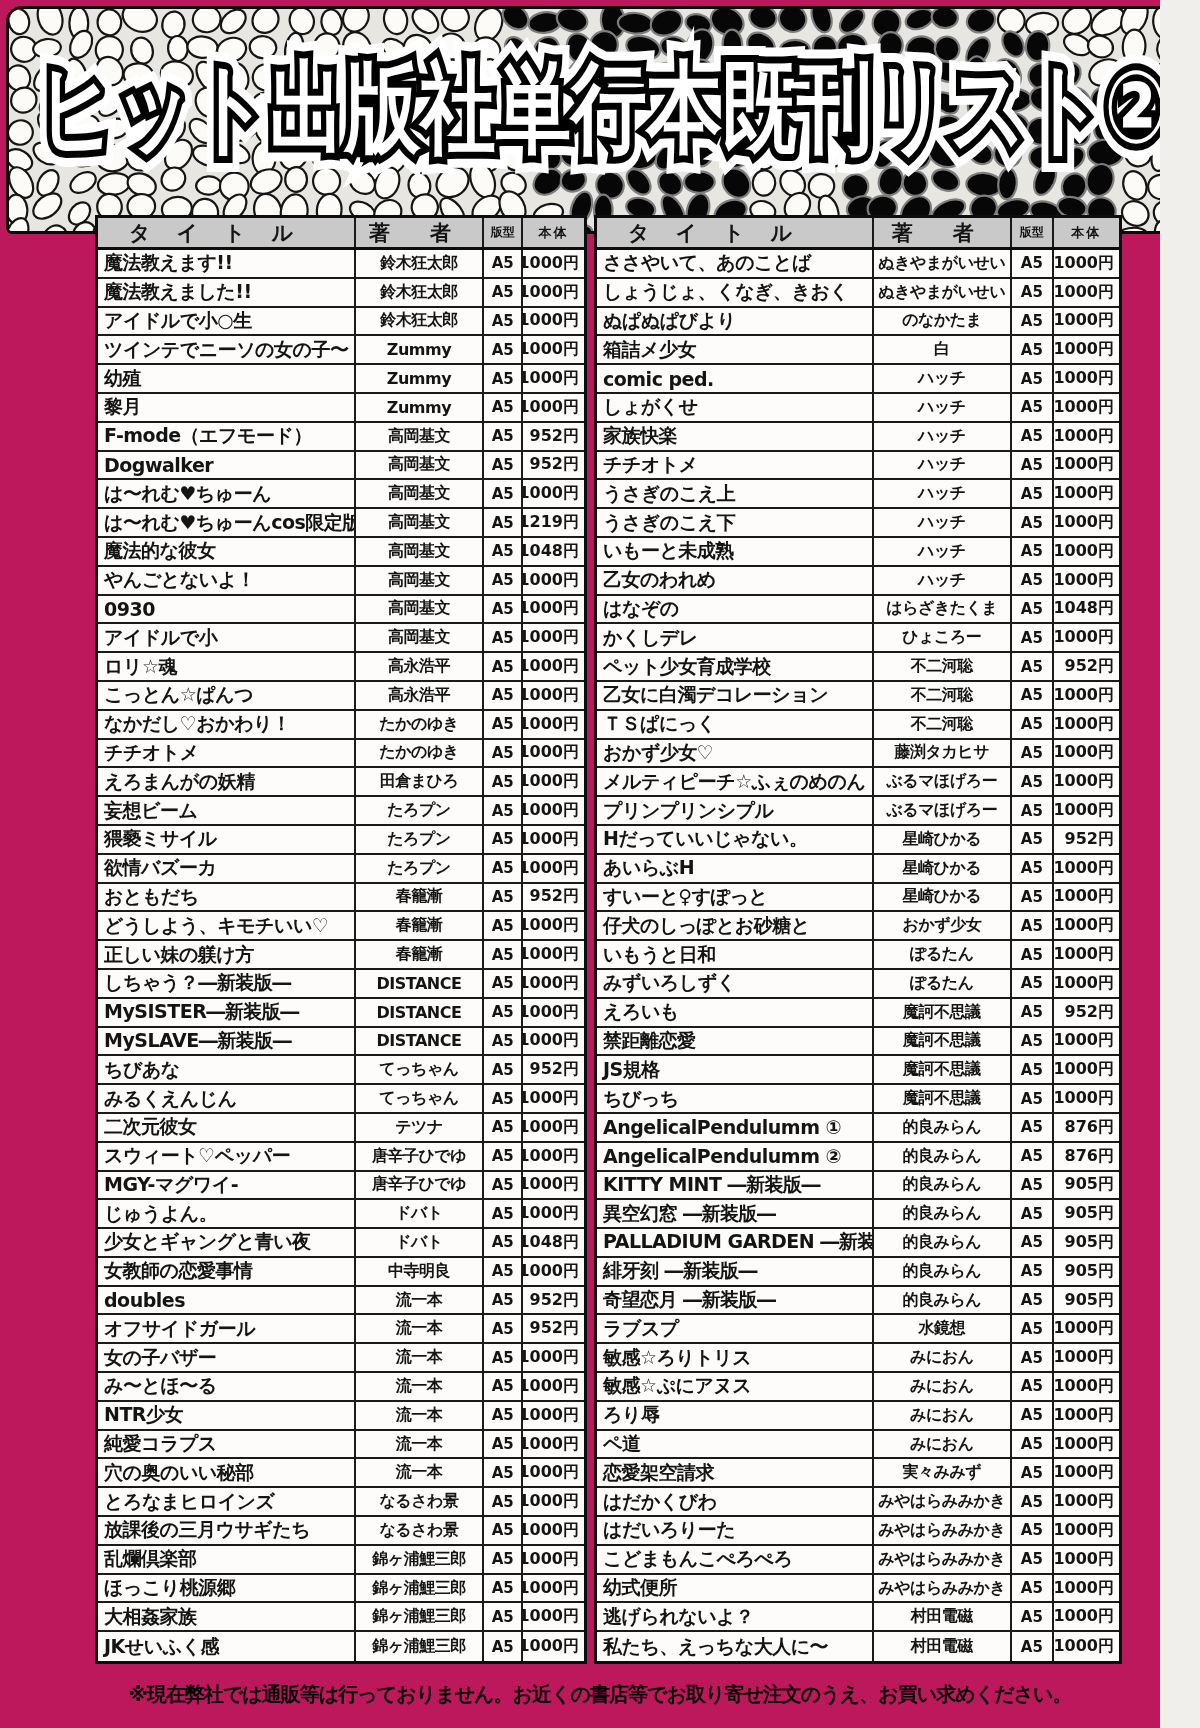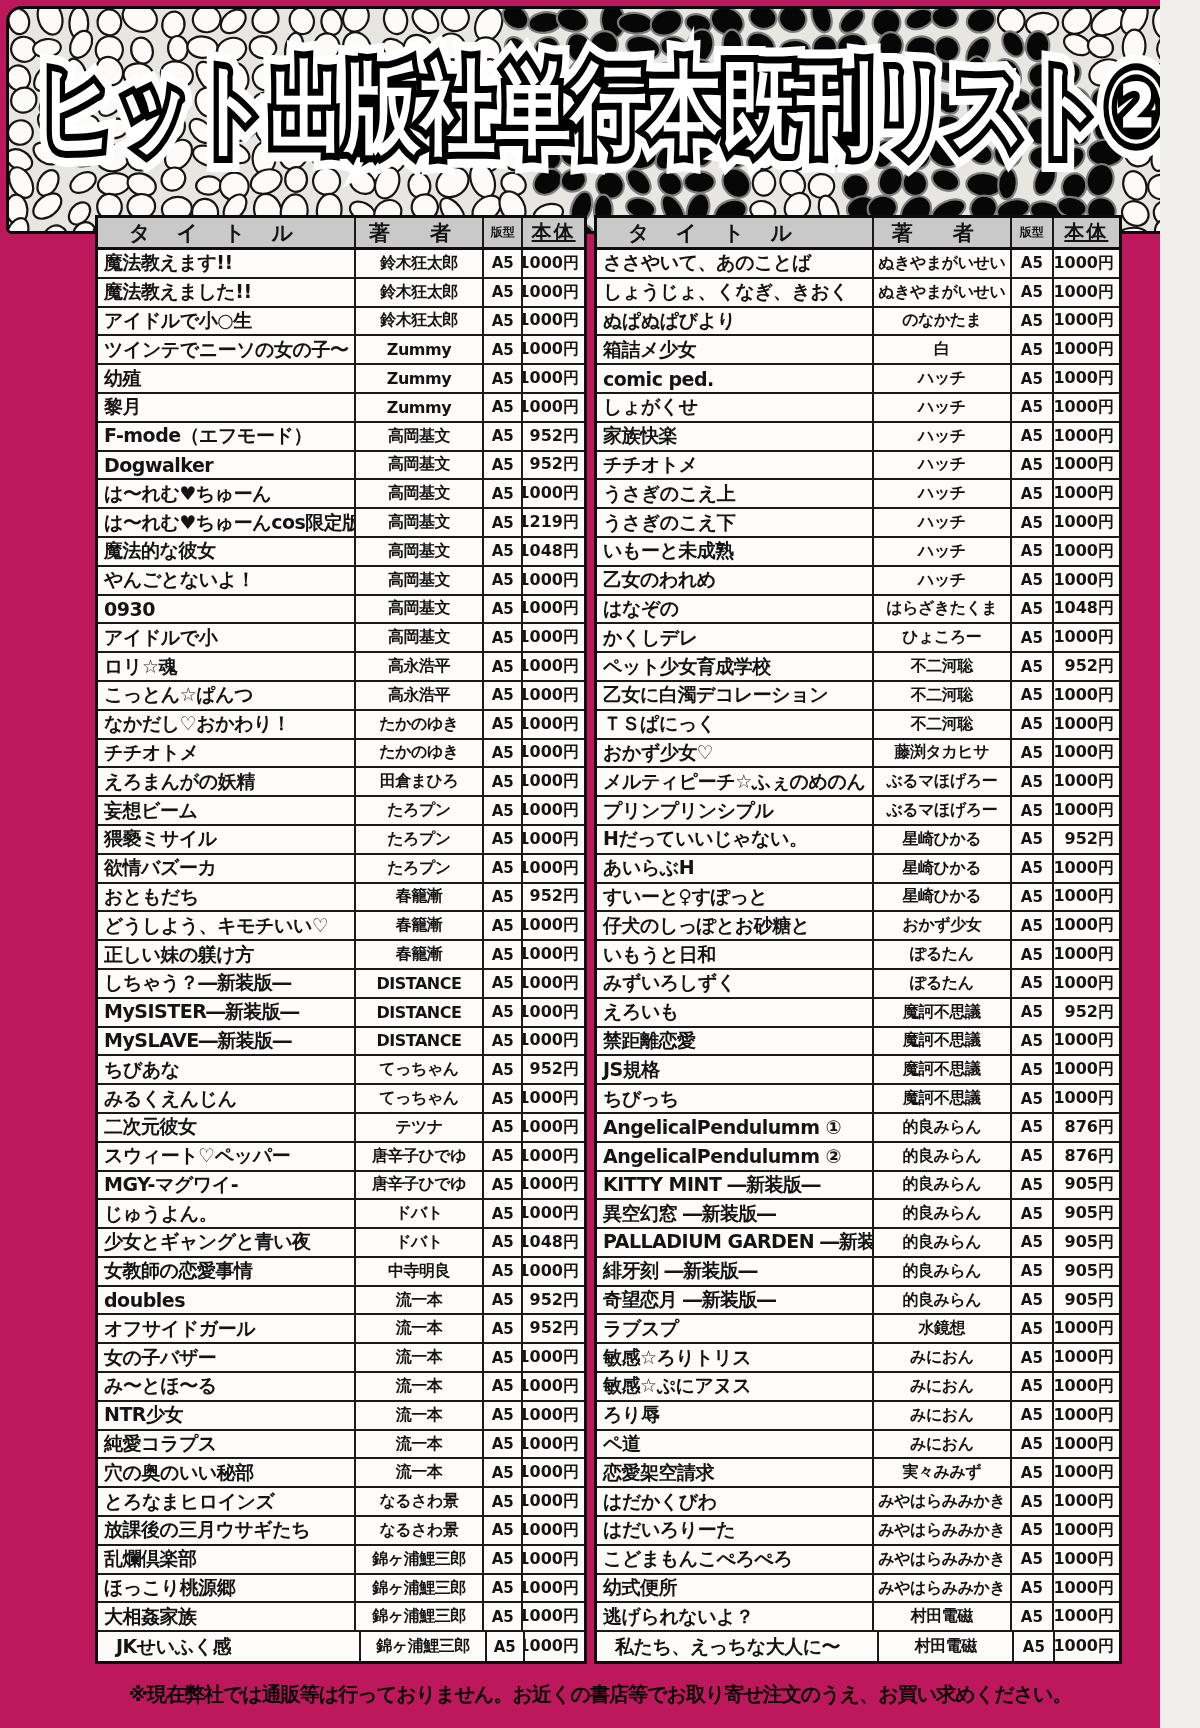--- a/index.html
+++ b/index.html
@@ -14,28 +14,28 @@
   .t-halo{fill:#ffffff;stroke:#ffffff;stroke-width:32px;paint-order:stroke;}
   .t-main{fill:#ffffff;stroke:#000000;stroke-width:14px;paint-order:stroke;}
 
   
   .booktable{position:absolute;top:215px;background:#fdfcfa;border:3px solid #0d0d0d;box-sizing:border-box;color:#141414;}
   .booktable.left{left:95px;width:492px;}
   .booktable.right{left:594px;width:528px;}
   .thead,.tr{display:grid;grid-template-columns:53% 26.5% 8% 12.5%;box-sizing:border-box;}
   .thead{height:32px;background:#c9c9c9;border-bottom:3px solid #0d0d0d;font-weight:700;}
   .tr{height:28.8px;border-bottom:2px solid #1a1a1a;}
-  .tr:last-child{border-bottom:none;margin-left:12px;}
+  .tr:last-child{border-bottom:none;}
   .th,.td{display:flex;align-items:center;overflow:hidden;white-space:nowrap;
           border-right:2px solid #1a1a1a;box-sizing:border-box;}
   .th:last-child,.td:last-child{border-right:none;}
   .th-title{font-size:21px;letter-spacing:26px;padding-left:14px;margin-left:17px;}
   .th-author{font-size:21px;letter-spacing:40px;justify-content:center;padding-left:22px;}
   .th-format{font-size:12px;justify-content:center;}
-  .th-price{font-size:20px;justify-content:center;letter-spacing:2px;text-decoration:underline;}
+  .th-price{font-size:13px;justify-content:center;letter-spacing:2px;}
   .td-title{font-size:19px;font-weight:600;padding-left:6px;letter-spacing:-0.5px;}
   .td-author{font-size:16px;font-weight:600;justify-content:center;letter-spacing:-0.5px;}
   .td-format{font-size:15px;font-weight:600;justify-content:center;}
   .td-price{font-size:16px;font-weight:600;justify-content:flex-end;padding-right:5px;}
 
   
   .footer{position:absolute;top:1672px;left:0;width:1200px;height:44px;
           display:flex;align-items:center;justify-content:center;
           font-size:20px;font-weight:900;letter-spacing:-1px;color:#060606;}
 </style>

